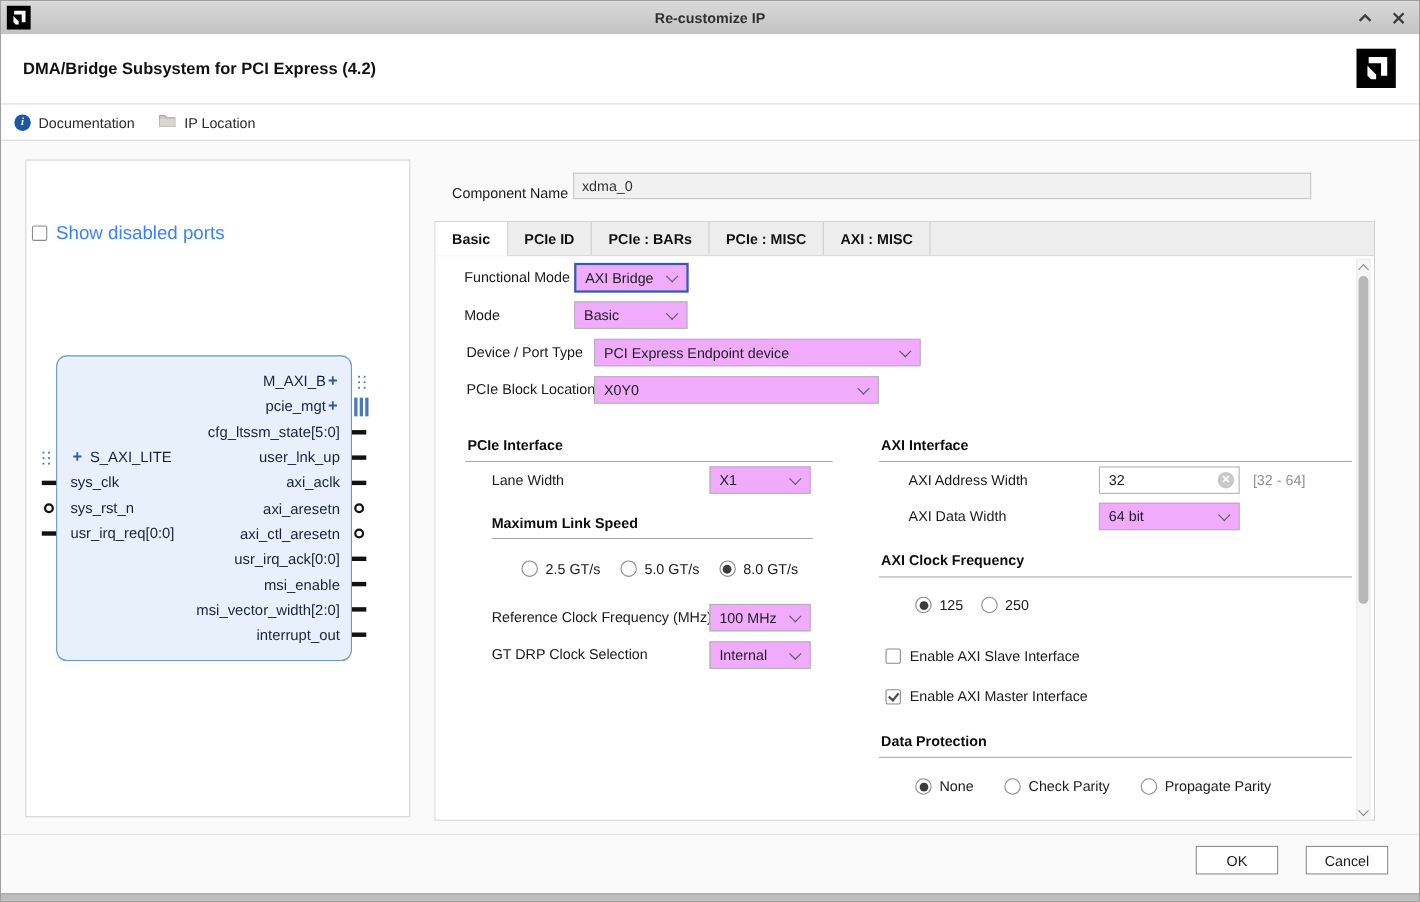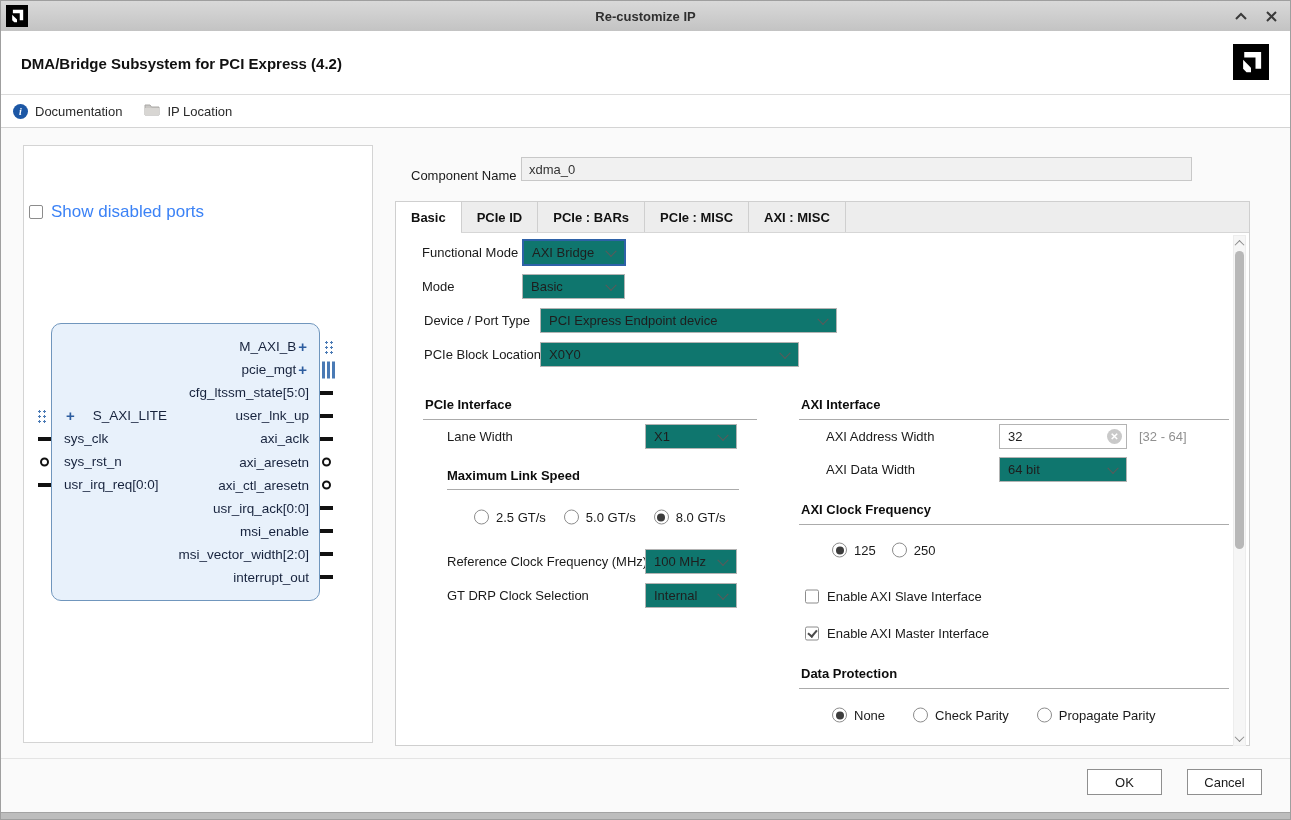--- a/index.html
+++ b/index.html
@@ -66,21 +66,21 @@
   .tab.active{background:#ffffff;}
   .tab.active::after{content:"";position:absolute;left:0;right:0;bottom:-1px;height:1px;background:#ffffff;}
 
   .content{position:absolute;left:0;top:31px;right:0;bottom:0;background:#fff;}
 
   .lbl{position:absolute;font-size:13px;color:#1a1a1a;white-space:nowrap;transform:translateY(-50%);}
   .hint{position:absolute;font-size:13px;color:#909090;white-space:nowrap;transform:translateY(-50%);}
   .sec-title{position:absolute;font-size:13px;font-weight:bold;color:#0d0d0d;white-space:nowrap;}
   .rule{position:absolute;height:1px;background:#ababab;}
 
-  .dd{position:absolute;background:#0f766e;border:1px solid #b3b3b3;box-sizing:border-box;display:flex;align-items:center;padding:0 24px 0 8px;font-size:13px;color:#1e1e1e;white-space:nowrap;}
+  .dd{position:absolute;background:#f0abfc;border:1px solid #b3b3b3;box-sizing:border-box;display:flex;align-items:center;padding:0 24px 0 8px;font-size:13px;color:#1e1e1e;white-space:nowrap;}
   .dd .chev{position:absolute;right:9px;top:50%;width:7px;height:7px;border-right:1.7px solid #5a5a5a;border-bottom:1.7px solid #5a5a5a;transform:translateY(-72%) rotate(45deg);}
   .dd.focused{border:2px solid #2e62a8;}
 
   .txt{position:absolute;background:#fff;border:1px solid #b3b3b3;box-sizing:border-box;font-family:"Liberation Sans",sans-serif;font-size:13px;color:#1e1e1e;padding:0 24px 0 8px;}
   .clear-icon{position:absolute;width:15px;height:15px;border-radius:50%;background:#c9c9c9;color:#fff;font-size:10px;font-weight:bold;display:flex;align-items:center;justify-content:center;line-height:1;}
 
   .opt-row{position:absolute;display:flex;align-items:center;transform:translateY(-50%);font-size:13px;color:#1a1a1a;}
   .opt{display:flex;align-items:center;gap:7px;}
   .radio{width:15px;height:15px;border:1.5px solid #8c8c8c;border-radius:50%;background:#fff;position:relative;box-sizing:border-box;flex:none;}
   .radio.selected::after{content:"";position:absolute;inset:2.5px;background:#3c3c3c;border-radius:50%;}
@@ -216,21 +216,21 @@
           </div>
           <div class="port-row">
             <span>interrupt_out</span>
             <span class="stub"></span>
           </div>
         </div>
 
         <div class="ports left">
           <div class="port-row">
             <span class="plus">+</span>
-            <span style="margin-left:16px;">S_AXI_LITE</span>
+            <span style="margin-left:5px;">S_AXI_LITE</span>
             <span class="dots"></span>
           </div>
           <div class="port-row">
             <span>sys_clk</span>
             <span class="stub"></span>
           </div>
           <div class="port-row">
             <span>sys_rst_n</span>
             <span class="ring"></span>
           </div>

